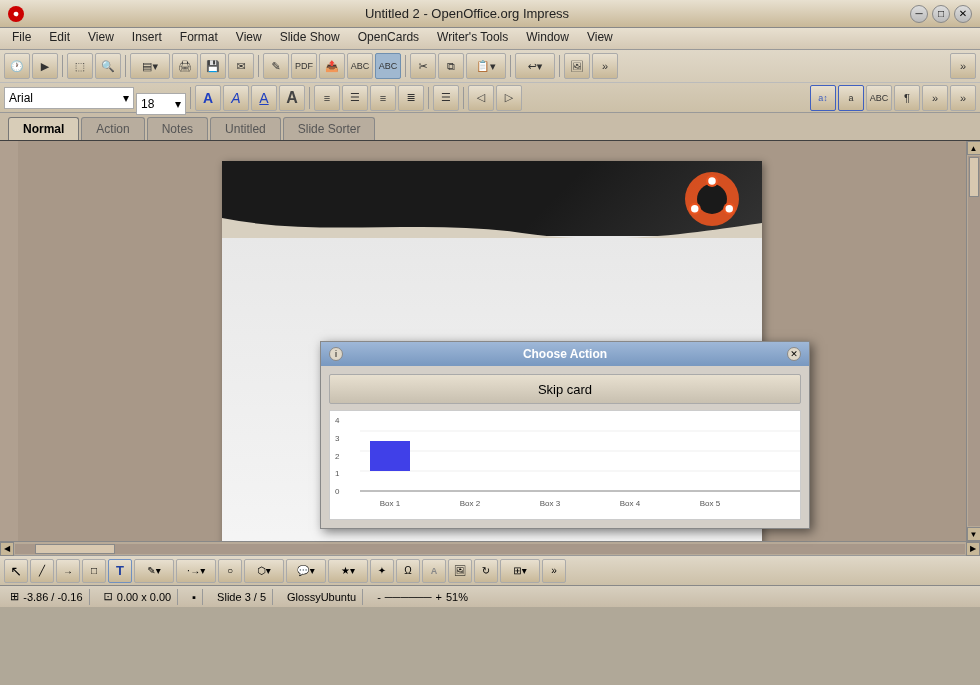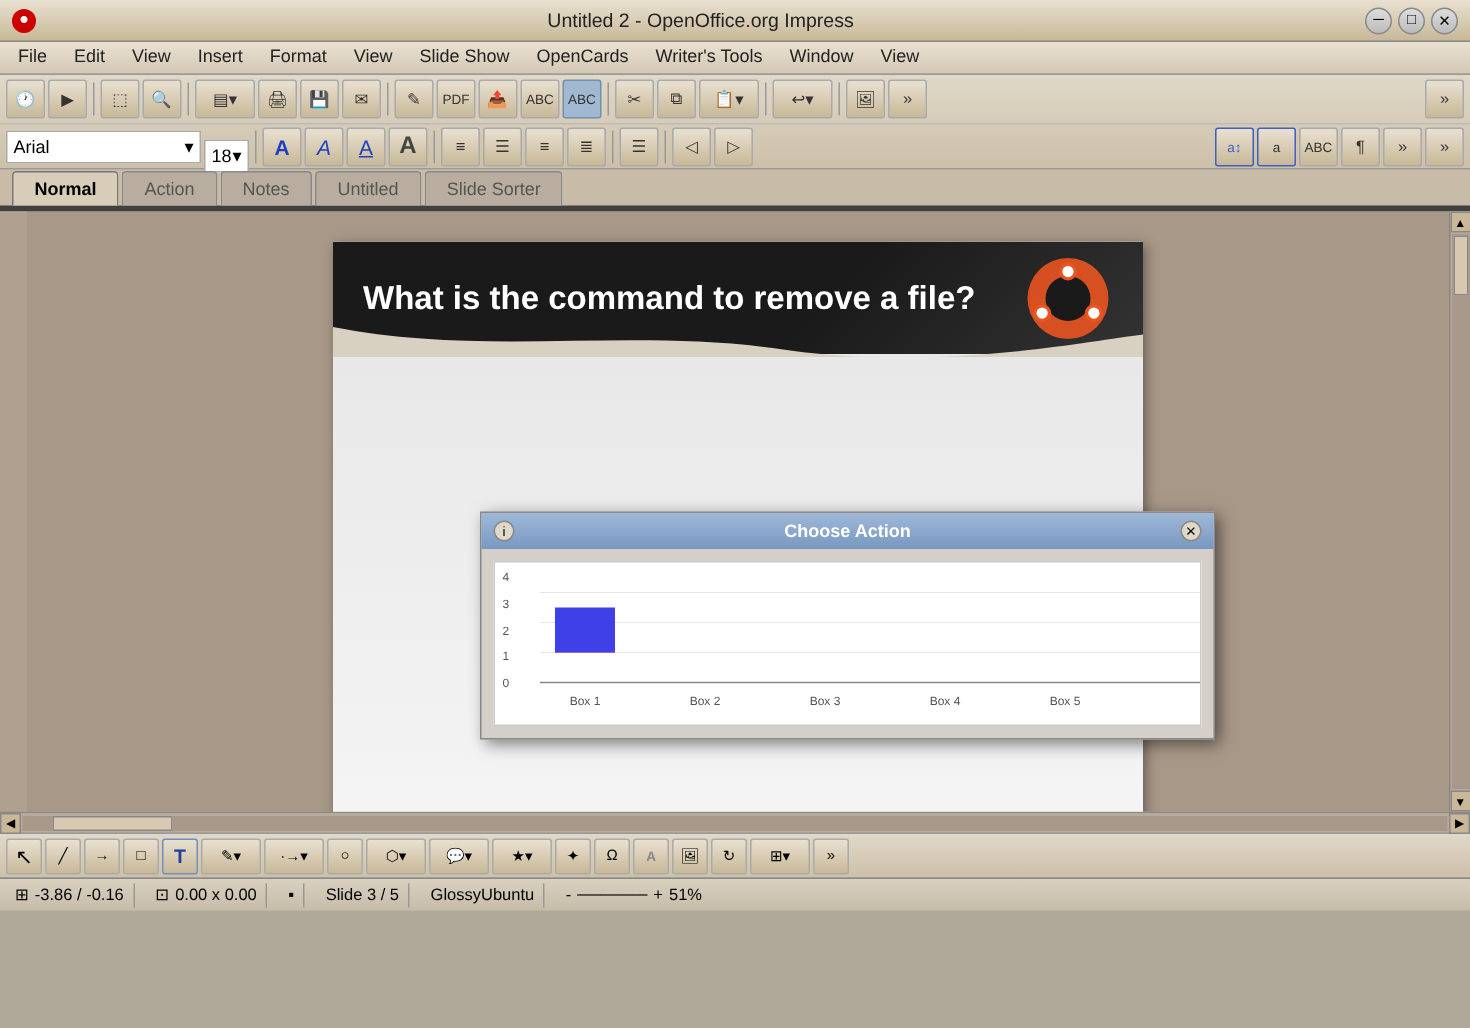--- a/index.html
+++ b/index.html
@@ -61,40 +61,40 @@
     }
     .tb-separator { width: 1px; height: 22px; background: #999; margin: 0 2px; }
     .tb-dropdown {
       display: flex; align-items: center;
       background: white;
       border: 1px solid #aaa;
       height: 22px; padding: 0 4px;
       font-size: 12px; cursor: pointer;
     }
     .font-name { width: 130px; }
-    .font-size { width: 30px; margin-top: 12px; }
+    .font-size { width: 50px; margin-top: 12px; }
 
     
     .format-row {
       height: 30px;
       display: flex;
       align-items: center;
       padding: 2px 4px;
       gap: 2px;
       border-top: 1px solid #bbb;
     }
 
     
     .tab-bar {
       background: #c8bca8;
       height: 28px;
       display: flex;
       align-items: flex-end;
       padding: 0 8px;
-      border-bottom: 4px solid #404040;
+      border-bottom: 1px solid #404040;
     }
     .tab {
       padding: 4px 14px;
       font-size: 12px;
       border: 1px solid #888;
       border-bottom: none;
       border-radius: 3px 3px 0 0;
       cursor: pointer;
       margin-right: 2px;
     }
@@ -424,21 +424,20 @@
   </div>
 </div>
 
 <div class="main-area" style="height: 400px;">
   <div class="left-panel"></div>
 
   <div class="slide-area">
     <div class="slide-canvas">
 
       <div class="slide-header">
-        <span class="slide-header-text">What is the command to remove a file?</span>
 
         <svg class="ubuntu-logo" viewBox="0 0 80 80">
           <circle cx="40" cy="40" r="36" fill="#e95420" opacity="0.9"></circle>
           <circle cx="40" cy="40" r="20" fill="#1a1a1a"></circle>
           <circle cx="40" cy="16" r="8" fill="#e95420"></circle>
           <circle cx="63" cy="53" r="8" fill="#e95420"></circle>
           <circle cx="17" cy="53" r="8" fill="#e95420"></circle>
           <circle cx="40" cy="16" r="5" fill="white"></circle>
           <circle cx="63" cy="53" r="5" fill="white"></circle>
           <circle cx="17" cy="53" r="5" fill="white"></circle>
@@ -465,20 +464,23 @@
     <div class="dialog-titlebar">
       <div class="dialog-controls">
         <div class="dialog-btn">i</div>
       </div>
       <span class="dialog-title">Choose Action</span>
       <div class="dialog-controls">
         <div class="dialog-btn">✕</div>
       </div>
     </div>
     <div class="dialog-body">
+      <div class="dialog-action-btn">
+        <span>Skip card</span>
+      </div>
 
       <div class="chart-area">
         <div class="chart-yaxis">
           <span>4</span>
           <span>3</span>
           <span>2</span>
           <span>1</span>
           <span>0</span>
         </div>
         <svg width="460" height="100" viewBox="0 0 460 100" style="margin-left:30px;">

